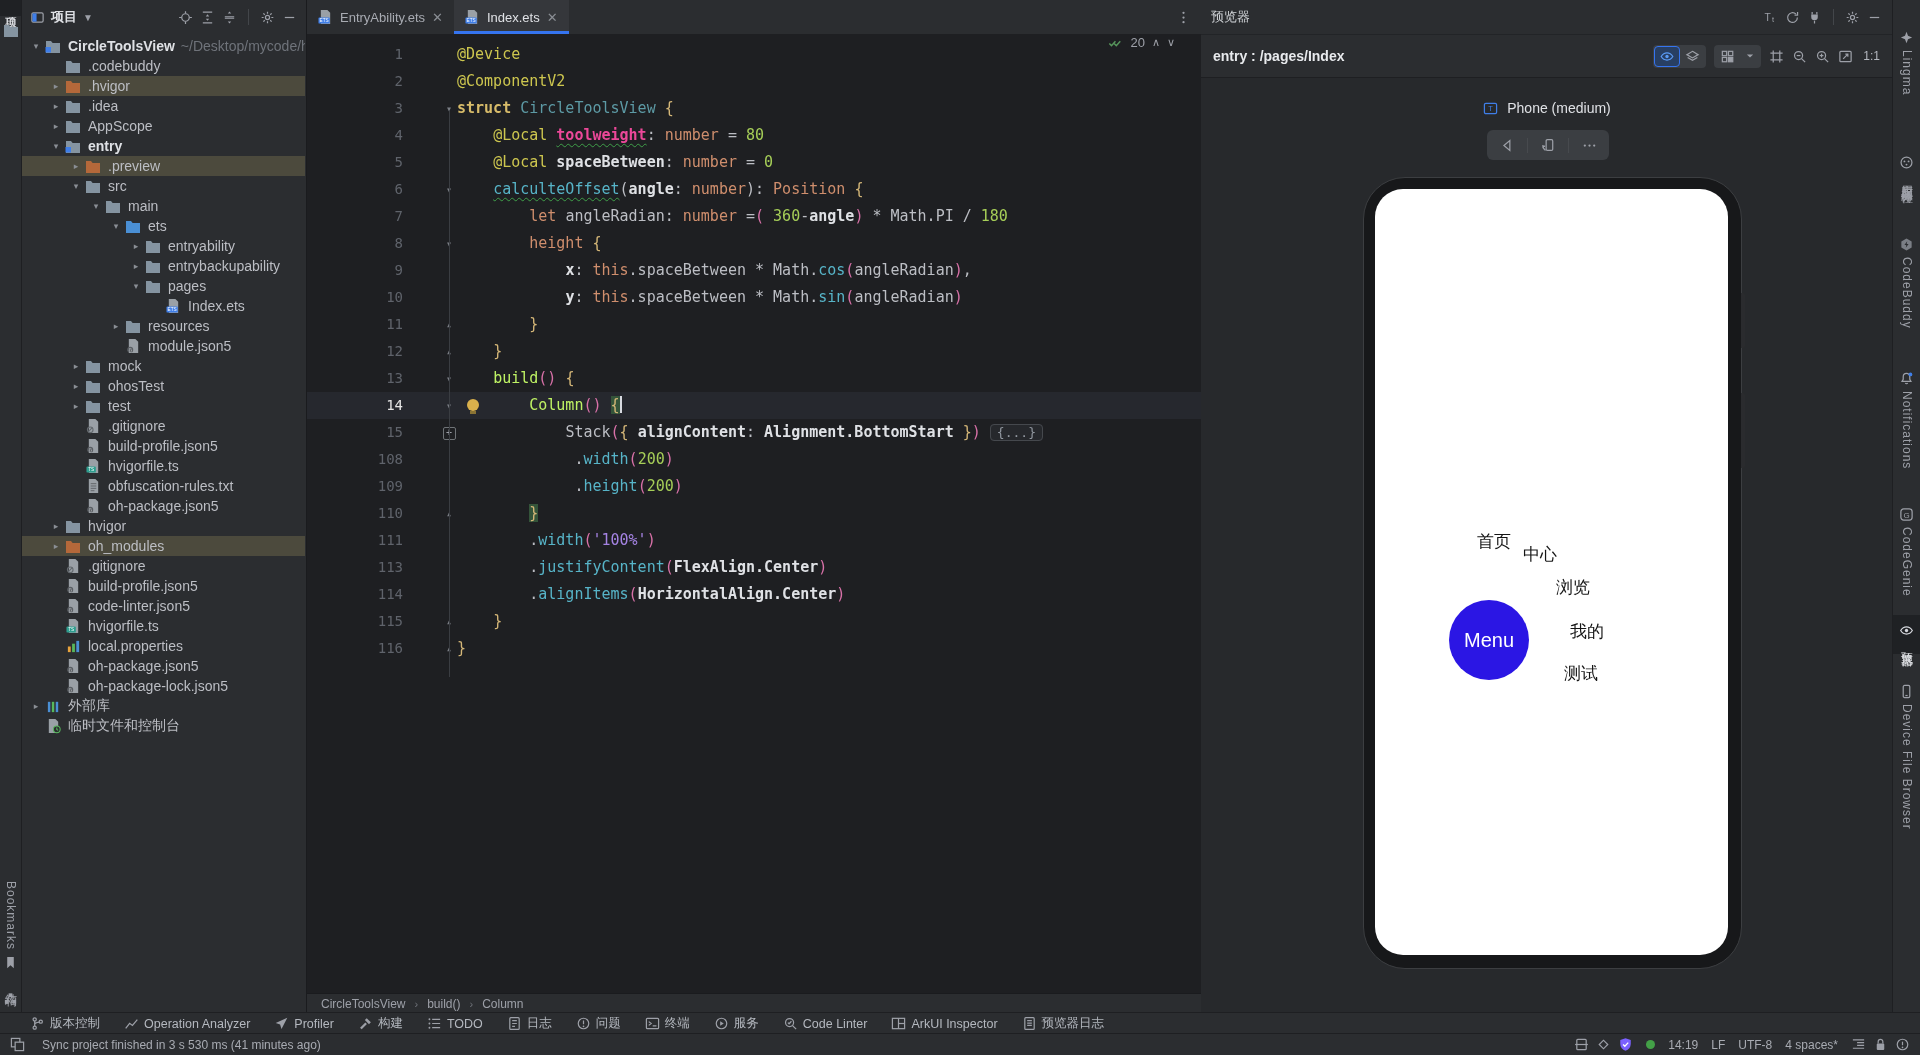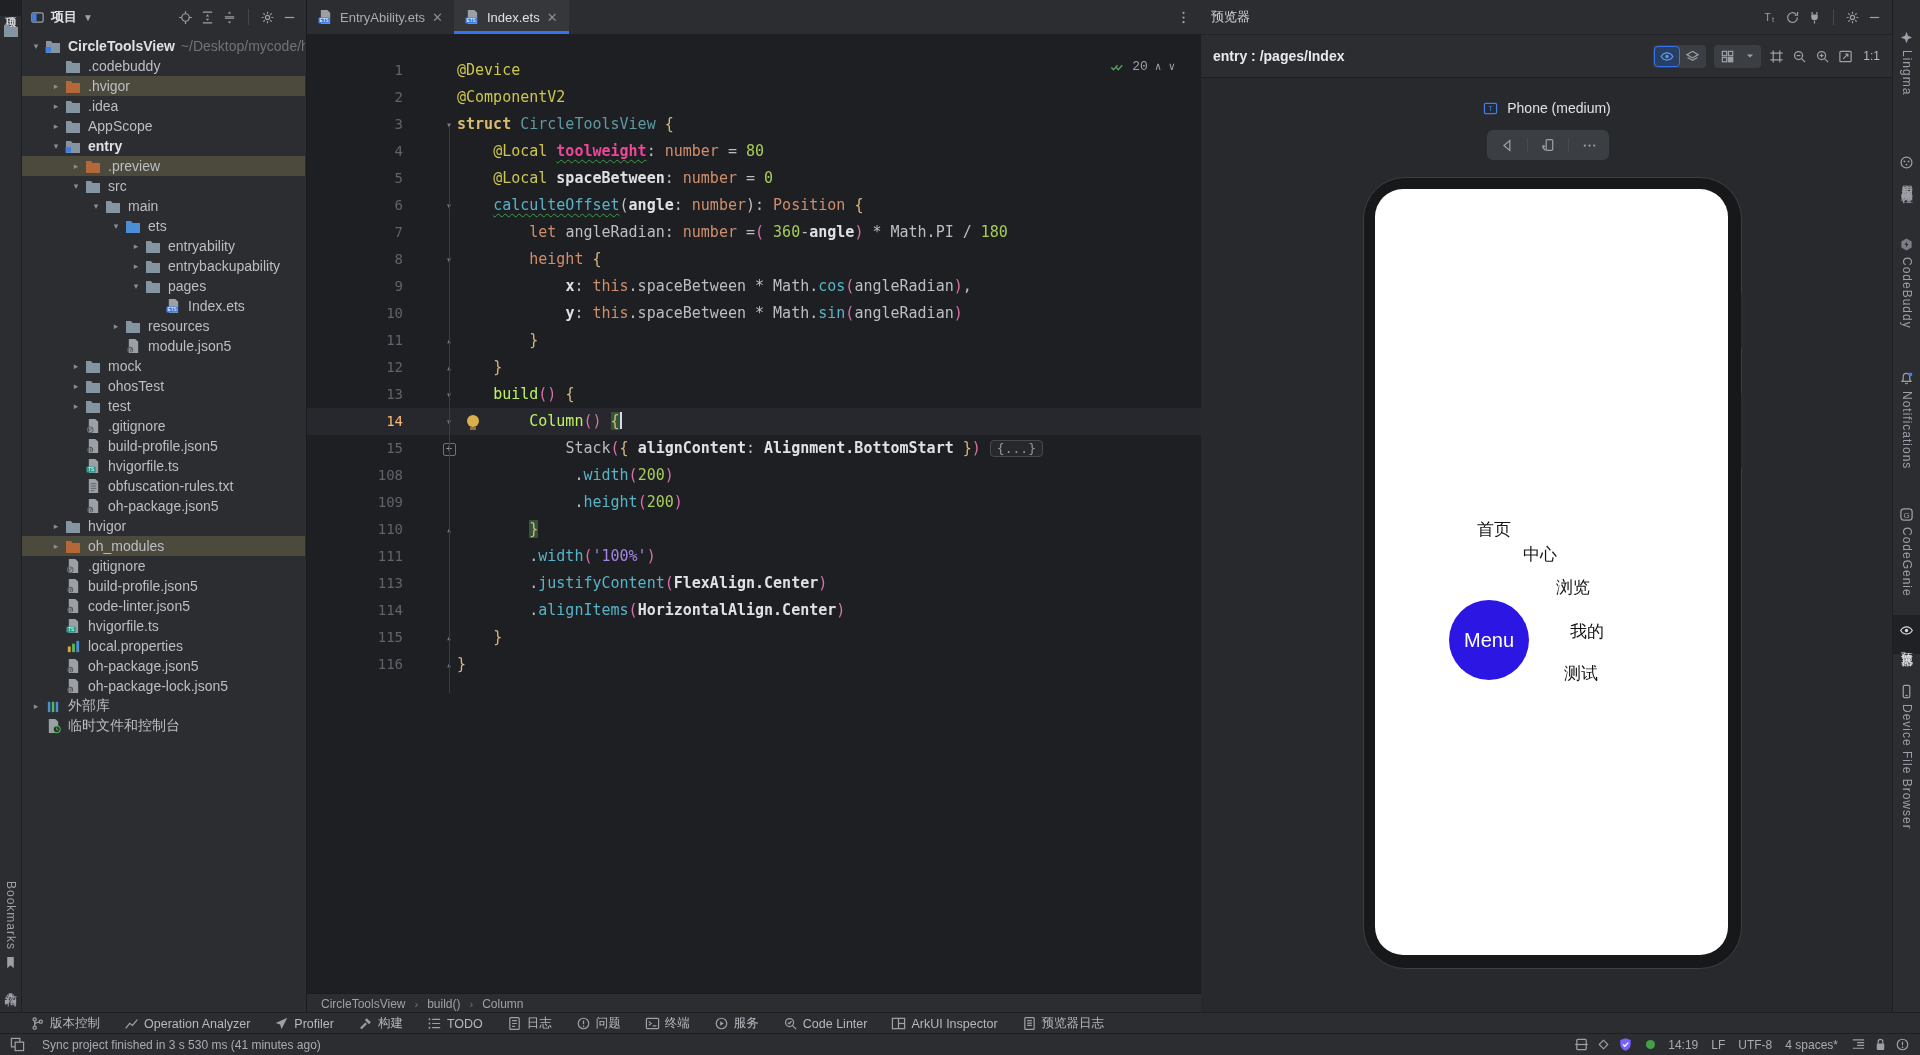--- a/index.html
+++ b/index.html
@@ -28,39 +28,39 @@
   .trow{height:20px;display:flex;align-items:center;white-space:nowrap;overflow:hidden;}
   .trow.hl{background:#4c4a3d;}
   .chev{width:16px;flex:none;text-align:center;color:#8a8e94;font-size:9px;}
   .ticon{width:18px;height:16px;flex:none;margin-right:6px;display:inline-flex;align-items:center;justify-content:center;}
   .tlabel{color:#bcbec4;}
   .trow.bold .tlabel{color:#dfe1e5;font-weight:bold;}
   .tpath{color:#6f737a;margin-left:6px;}
 
   
   .editor{position:absolute;left:306px;top:0;width:894px;bottom:42px;background:#1e1f22;
-          display:flex;flex-direction:column;border-left:1px solid #1a1b1e;gap:16px;}
+          display:flex;flex-direction:column;border-left:1px solid #1a1b1e;}
   .tabbar{height:34px;flex:none;background:#2b2d30;border-bottom:1px solid #1e1f22;display:flex;align-items:stretch;}
   .tab{display:flex;align-items:center;gap:7px;padding:0 11px;color:#a8abb2;position:relative;}
   .tab.active{background:#35373b;color:#dfe1e5;}
   .tab.active::after{content:"";position:absolute;left:0;right:0;bottom:0;height:3px;background:#3574f0;}
   .tab-close{color:#8a8e94;font-size:13px;}
   .tab-sp{flex:1;}
   .kebab{align-self:center;margin:0 10px;color:#9da0a8;font-size:15px;}
 
   .code-area{flex:1;position:relative;overflow:hidden;font-family:"DejaVu Sans Mono",monospace;font-size:15px;}
-  .inspect-widget{position:absolute;top:8px;right:26px;z-index:5;display:flex;align-items:center;gap:7px;
-                  color:#9da0a8;font-family:Liberation Mono, monospace;font-size:13px;text-align:right;}
+  .inspect-widget{position:absolute;top:0;right:26px;z-index:5;display:flex;align-items:center;gap:7px;
+                  color:#9da0a8;font-family:Liberation Sans, sans-serif;font-size:13px;text-align:right;}
   .inspect-widget .ud{font-size:11px;color:#9da0a8;}
   .code-lines{position:absolute;inset:0;padding-top:6px;}
   .fold-guide{position:absolute;left:142px;top:76px;height:566px;width:1px;background:#3a3d42;}
   .cl{height:27px;line-height:27px;position:relative;white-space:pre;}
   .cl.cur{background:#26282e;}
   .cl .num{position:absolute;left:0;width:96px;text-align:right;color:#5f636b;font-size:14px;}
-  .cl.cur .num{color:#fdba74;}
+  .cl.cur .num{color:#e5e5e5;}
   .cl .gmark{position:absolute;left:133px;width:18px;text-align:center;color:#7a7e85;font-size:10px;}
   .gm-plus{display:inline-block;width:11px;height:11px;line-height:9px;border:1px solid #6f7377;border-radius:2px;
            font-size:10px;color:#9da0a8;text-align:center;background:#1e1f22;}
   .cl .codetext{position:absolute;left:150px;top:0;}
   .bulb{position:absolute;left:160px;top:7px;width:12px;height:12px;border-radius:50%;background:#d9b04c;}
   .bulb::after{content:"";position:absolute;left:3px;bottom:-3px;width:6px;height:3px;background:#8a7334;}
   .caret{display:inline-block;width:2px;height:17px;background:#d7dae0;vertical-align:-3px;}
   .t-pl{color:#bcbec4;} .t-ann{color:#cdc64f;} .t-kwy{color:#d8bc6a;font-weight:bold;text-align:center;}
   .t-kw{color:#cf8e6d;} .t-type{color:#5d9aa5;} .t-fn{color:#57b4c8;}
   .t-fnu{color:#57b4c8;text-decoration:underline wavy #3f9e49 1px;text-underline-offset:3px;}
@@ -770,21 +770,21 @@
                 <circle cx="8" cy="8" r="1.2" fill="#9da0a8" stroke="none"></circle>
                 <circle cx="13" cy="8" r="1.2" fill="#9da0a8" stroke="none"></circle>
               </svg>
             </span>
           </span>
         </div>
       <div class="phone">
         <div class="sidebtn" style="top:115px;height:55px;"></div>
         <div class="sidebtn" style="top:215px;height:75px;"></div>
         <div class="screen" id="phoneScreen">
-            <span class="screen-label" style="left: 119px; top: 340px;">首页</span>
+            <span class="screen-label" style="left: 119px; top: 352px;">首页</span>
             <span class="screen-label" style="left: 165px; top: 365px;">中心</span>
             <span class="screen-label" style="left: 198px; top: 398px;">浏览</span>
             <span class="screen-label" style="left: 212px; top: 442px;">我的</span>
             <span class="screen-label" style="left: 206px; top: 484px;">测试</span>
             <div class="menu-btn" style="left: 114px; top: 451px; background: rgb(43, 22, 228);">Menu</div>
           </div>
       </div>
     </div>
   </div>
 

